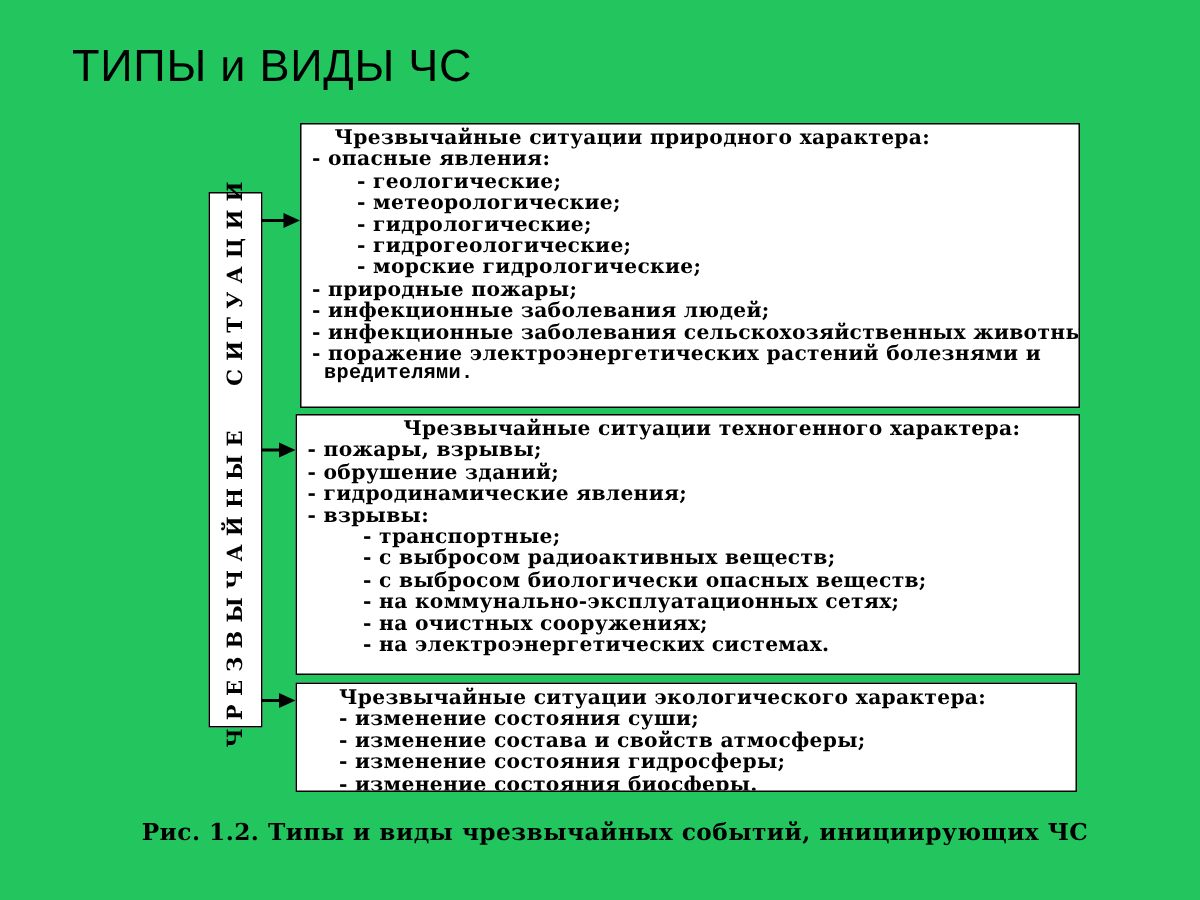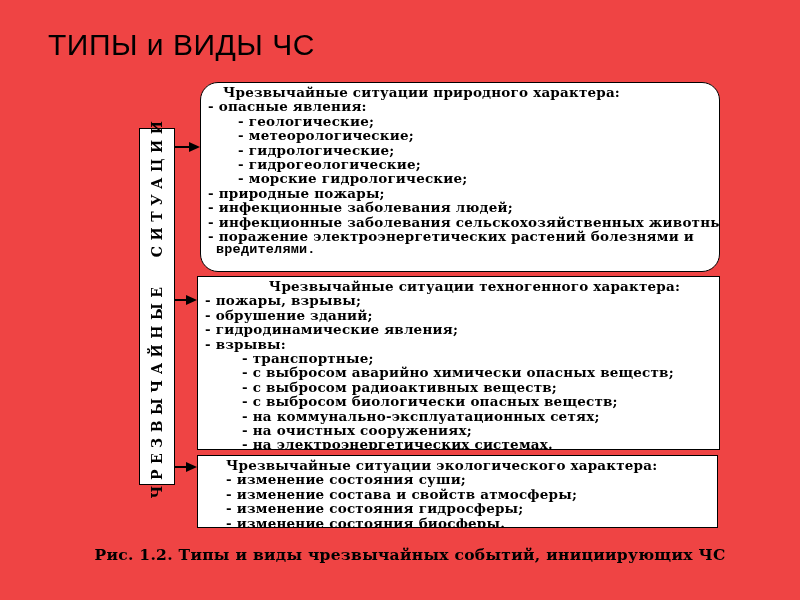--- a/index.html
+++ b/index.html
@@ -1,17 +1,17 @@
 <!DOCTYPE html>
 <html><head>
 <meta charset="utf-8">
 <style>
   html,body{margin:0;padding:0;background:#ffffff;}
   .slide{
-    position:relative;width:800px;height:600px;background:#ef4444;overflow:hidden;
+    position:relative;width:800px;height:600px;background:#22c55e;overflow:hidden;
     font-family:"DejaVu Serif",serif;color:#000;
   }
   .title{
     position:absolute;left:48px;top:28px;
     font-family:"Liberation Sans",sans-serif;
     font-size:30px;font-weight:400;color:#000;letter-spacing:0.5px;white-space:nowrap;
   }
   
   .vbox{
     position:absolute;left:139px;top:128px;width:34px;height:355px;
@@ -21,21 +21,21 @@
     position:absolute;left:50%;top:50%;
     transform:translate(-50%,-50%) rotate(-90deg);
     white-space:nowrap;
     font-weight:bold;font-size:14px;letter-spacing:5.5px;word-spacing:14px;
   }
   
   .box{
     position:absolute;border:1px solid #000;background:#fff;overflow:hidden;
     font-size:13.5px;font-weight:bold;line-height:14.4px;letter-spacing:0.2px;
   }
-  .box1{left:200px;top:82px;width:518px;height:188px;border-radius:18px;}
+  .box1{left:200px;top:82px;width:518px;height:188px;}
   .box2{left:197px;top:276px;width:521px;height:172px;}
   .box3{left:197px;top:455px;width:519px;height:71px;}
   .box-heading{white-space:nowrap;padding-top:2px;}
   .box1 .box-heading{padding-left:22px;}
   .box2 .box-heading{padding-left:32px;text-align:center;}
   .box3 .box-heading{padding-left:28px;}
   .line{white-space:nowrap;}
   .lvl0{padding-left:7px;}
   .lvl1{padding-left:37px;}
   .lvl2{padding-left:15px;font-family:Liberation Mono, monospace;}
@@ -90,21 +90,20 @@
   </div>
 
   <div class="box box2">
     <div class="box-heading">Чрезвычайные ситуации техногенного характера:</div>
     <div class="box-items">
         <div class="line lvl0">- пожары, взрывы;</div>
         <div class="line lvl0">- обрушение зданий;</div>
         <div class="line lvl0">- гидродинамические явления;</div>
         <div class="line lvl0">- взрывы:</div>
         <div class="line lvl1">- транспортные;</div>
-        <div class="line lvl1">- с выбросом аварийно химически опасных веществ;</div>
         <div class="line lvl1">- с выбросом радиоактивных веществ;</div>
         <div class="line lvl1">- с выбросом биологически опасных веществ;</div>
         <div class="line lvl1">- на коммунально-эксплуатационных сетях;</div>
         <div class="line lvl1">- на очистных сооружениях;</div>
         <div class="line lvl1">- на электроэнергетических системах.</div>
       </div>
   </div>
 
   <div class="box box3">
     <div class="box-heading">Чрезвычайные ситуации экологического характера:</div>

